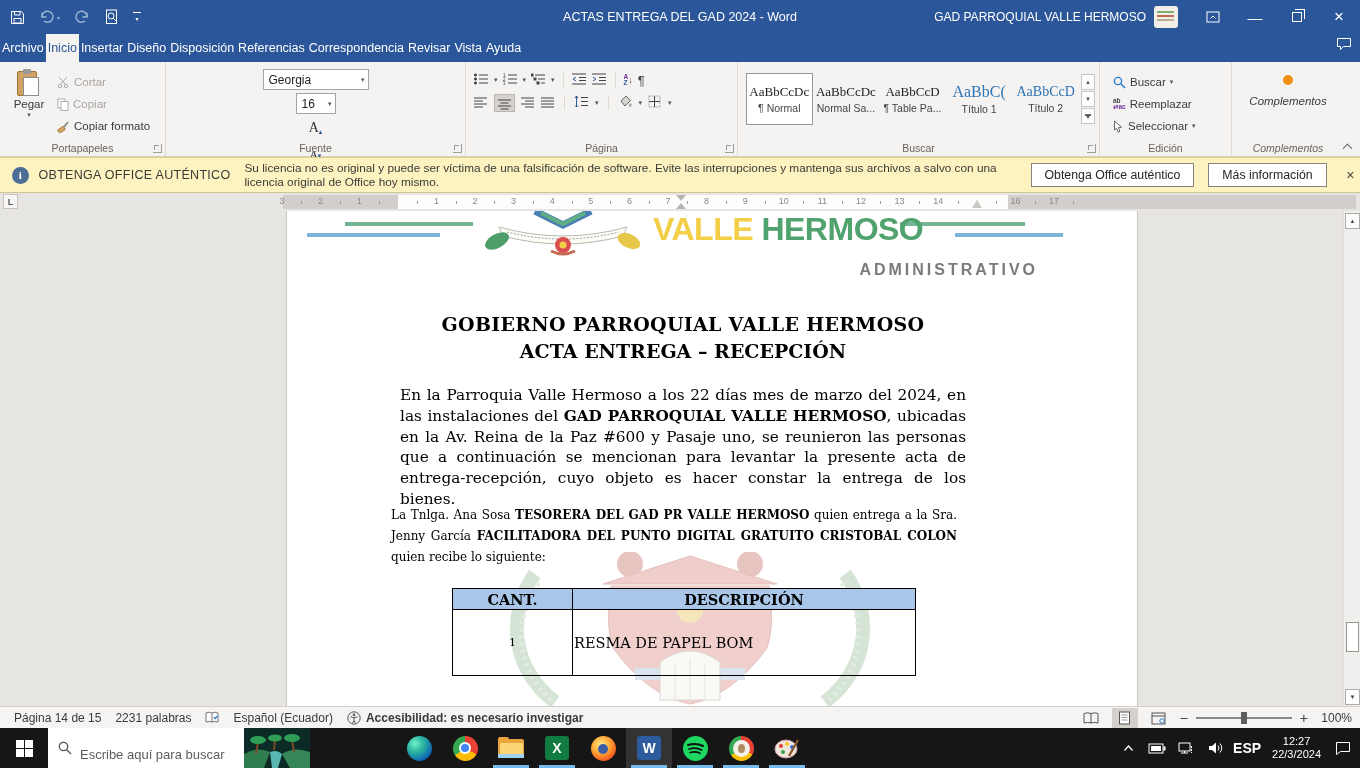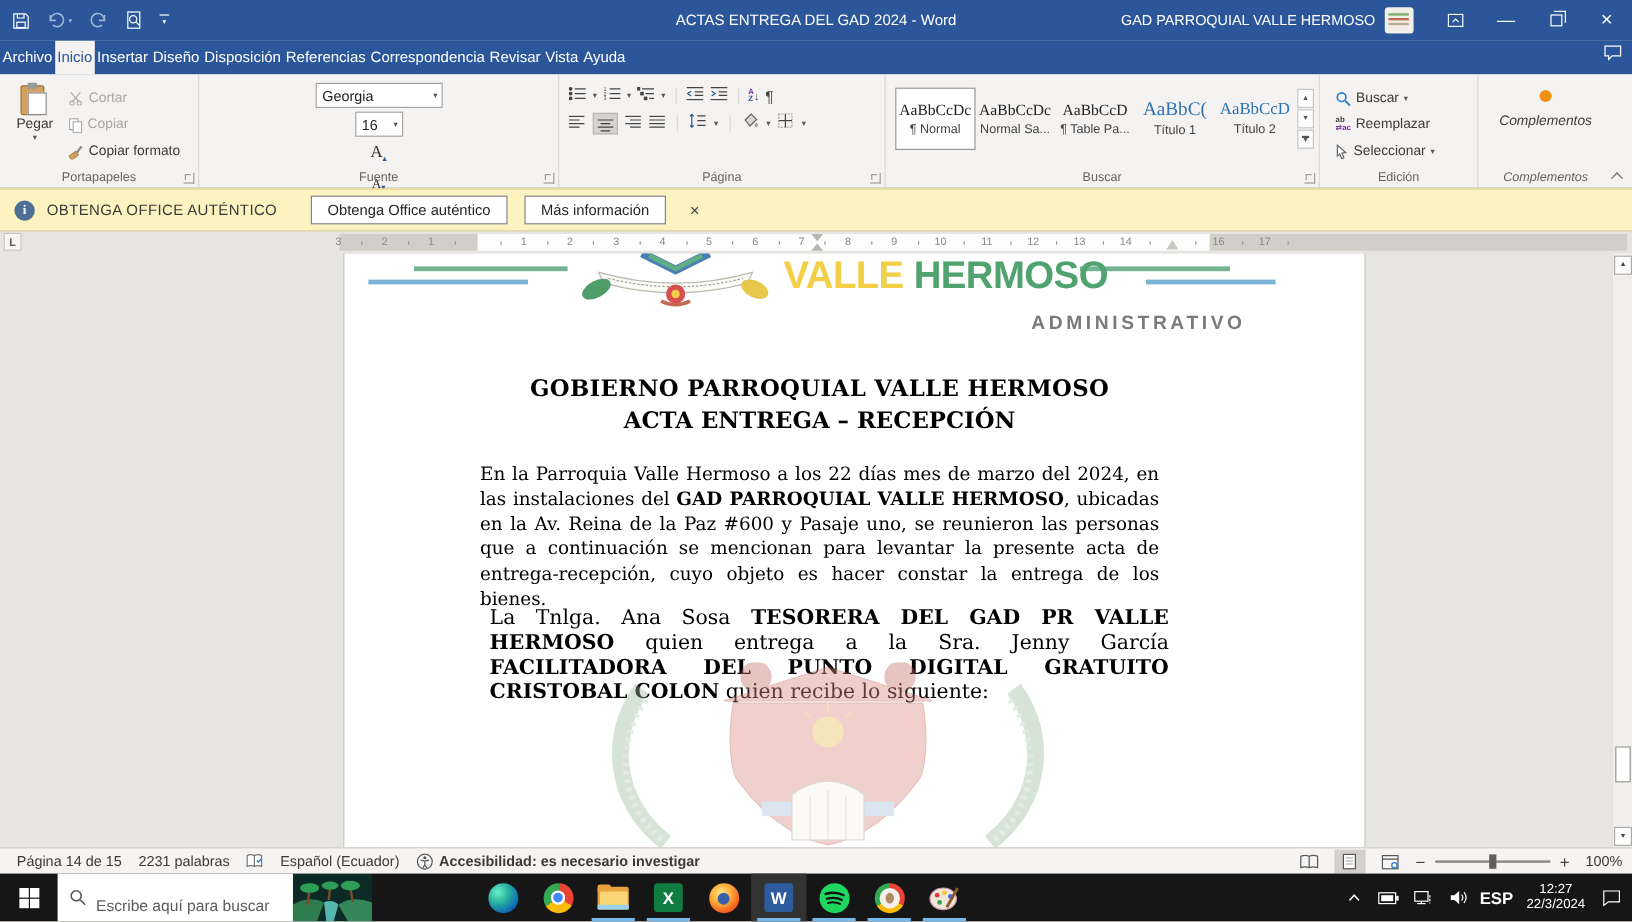--- a/index.html
+++ b/index.html
@@ -73,21 +73,21 @@
   
   #docarea { position:absolute; top:211px; left:0; width:1360px; height:495px; background:#e7e5e2; overflow:hidden; }
   #page { position:absolute; left:287px; top:0; width:850px; height:495px; background:#fff; box-shadow:0 0 0 1px #c9c6c2; }
   .stripe { position:absolute; height:4px; }
   #brand { position:absolute; left:366px; top:0px; font-size:32px; font-weight:bold; letter-spacing:-.5px; white-space:nowrap; }
   #dept { position:absolute; right:99px; top:50px; font-size:16px; font-weight:bold; color:#7a7a7a; letter-spacing:3px; }
   .doctxt { font-family:"DejaVu Serif","Liberation Serif",serif; color:#000; }
   #t1 { position:absolute; left:113px; width:566px; top:102px; text-align:center; font-size:19px; font-weight:bold; letter-spacing:.3px; }
   #t2 { position:absolute; left:113px; width:566px; top:129px; text-align:center; font-size:19px; font-weight:bold; }
   #p1 { position:absolute; left:113px; width:566px; top:174px; font-size:15.3px; line-height:20.8px; text-align:justify; }
-  #p2 { position:absolute; left:121px; width:566px; top:294px; font-size:17px; line-height:20.8px; text-align:justify; }
+  #p2 { position:absolute; left:104px; width:566px; top:294px; font-size:12px; line-height:20.8px; text-align:justify; }
   #watermark { position:absolute; left:168px; top:341px; opacity:.42; }
   #itable { position:absolute; left:165px; top:377px; border-collapse:collapse; font-family:"DejaVu Serif","Liberation Serif",serif; }
   #itable th { background:#a9c6e8; border:1px solid #000; font-size:14.5px; font-weight:bold; text-align:center; height:21px; }
   #itable td { border:1px solid #000; height:66px; }
   .cant-col { width:120px; }
   .desc-col { width:343px; }
   #itable td.c1 { text-align:center; font-size:11px; vertical-align:middle; }
   #itable td.c2 { font-size:14.5px; padding-left:1px; vertical-align:middle; }
 
   
@@ -498,20 +498,21 @@
     </div>
     <div class="glabel">Complementos</div>
   </div>
 
   <span id="ribbon-collapse"></span>
 </div>
 
 <div id="warnbar">
   <span class="warn-ico">i</span>
   <span class="warn-title">OBTENGA OFFICE AUTÉNTICO</span>
+  <span class="warn-msg">Su licencia no es original y puede ser víctima de una falsificación de software. Evite las interrupciones y mantenga sus archivos a salvo con una licencia original de Office hoy mismo.</span>
   <button class="wbtn">Obtenga Office auténtico</button>
   <button class="wbtn">Más información</button>
   <span class="warn-close">×</span>
 </div>
 
 <div id="rulerrow">
   <span id="tabsel">L</span>
   <div id="ruler">
     <span class="white"></span>
     <span id="ruler-marks"><span class="rnum" style="left: -1px;">3</span><span class="rdot" style="left: 18.3px;"></span><span class="rnum" style="left: 37.6px;">2</span><span class="rdot" style="left: 56.9px;"></span><span class="rnum" style="left: 76.2px;">1</span><span class="rdot" style="left: 95.5px;"></span><span class="rdot" style="left: 134.1px;"></span><span class="rnum" style="left: 153.4px;">1</span><span class="rdot" style="left: 172.7px;"></span><span class="rnum" style="left: 192px;">2</span><span class="rdot" style="left: 211.3px;"></span><span class="rnum" style="left: 230.6px;">3</span><span class="rdot" style="left: 249.9px;"></span><span class="rnum" style="left: 269.2px;">4</span><span class="rdot" style="left: 288.5px;"></span><span class="rnum" style="left: 307.8px;">5</span><span class="rdot" style="left: 327.1px;"></span><span class="rnum" style="left: 346.4px;">6</span><span class="rdot" style="left: 365.7px;"></span><span class="rnum" style="left: 385px;">7</span><span class="rdot" style="left: 404.3px;"></span><span class="rnum" style="left: 423.6px;">8</span><span class="rdot" style="left: 442.9px;"></span><span class="rnum" style="left: 462.2px;">9</span><span class="rdot" style="left: 481.5px;"></span><span class="rnum" style="left: 500.8px;">10</span><span class="rdot" style="left: 520.1px;"></span><span class="rnum" style="left: 539.4px;">11</span><span class="rdot" style="left: 558.7px;"></span><span class="rnum" style="left: 578px;">12</span><span class="rdot" style="left: 597.3px;"></span><span class="rnum" style="left: 616.6px;">13</span><span class="rdot" style="left: 635.9px;"></span><span class="rnum" style="left: 655.2px;">14</span><span class="rdot" style="left: 674.5px;"></span><span class="rdot" style="left: 713.1px;"></span><span class="rnum" style="left: 732.4px;">16</span><span class="rdot" style="left: 751.7px;"></span><span class="rnum" style="left: 771px;">17</span><span class="rdot" style="left: 790.3px;"></span></span>
@@ -573,20 +574,34 @@
         <rect x="180" y="116" width="110" height="12" fill="#a8c0d8"></rect>
         <path d="M205 148v-38q30-22 60 0v38z" fill="#f6f2ea" stroke="#a9a39a"></path>
         <g stroke="#c3bdb2">
             <line x1="220" y1="112" x2="220" y2="148"></line>
             <line x1="235" y1="106" x2="235" y2="148"></line>
             <line x1="250" y1="112" x2="250" y2="148"></line>
           </g>
       </g>
     </svg>
 
+    <table id="itable">
+      <thead>
+        <tr>
+          <th class="cant-col">CANT.</th>
+          <th class="desc-col">DESCRIPCIÓN</th>
+        </tr>
+      </thead>
+      <tbody>
+        <tr>
+          <td class="c1">1</td>
+          <td class="c2">RESMA DE PAPEL BOM</td>
+        </tr>
+      </tbody>
+    </table>
   </div>
 
   <div id="vscroll">
     <span class="sbtn" style="top:2px">▲</span>
     <span id="sthumb"></span>
     <span class="sbtn" style="bottom:1px">▼</span>
   </div>
 </div>
 
 <div id="statusbar">

